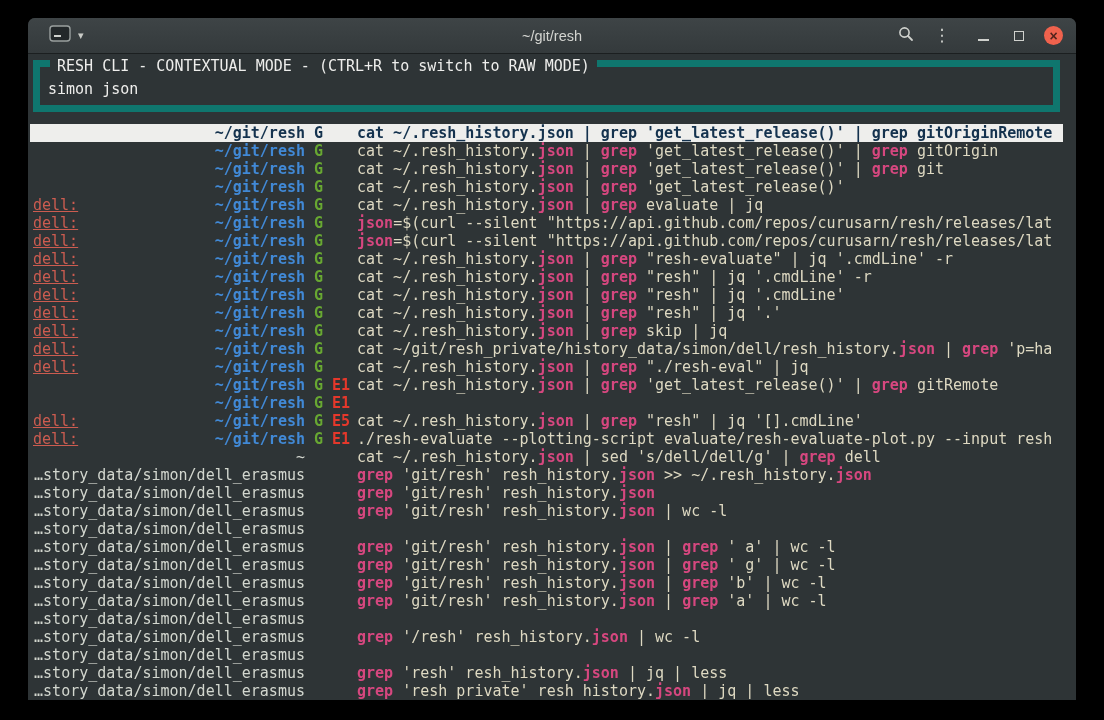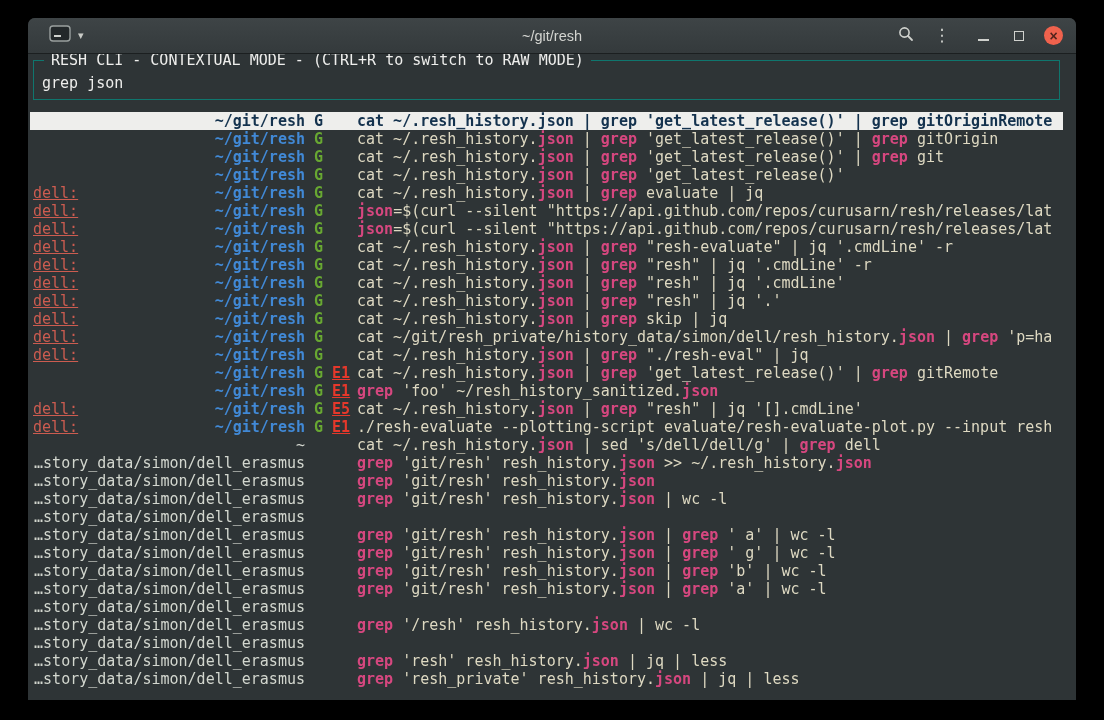--- a/index.html
+++ b/index.html
@@ -29,36 +29,36 @@
                background:var(--close-button,#f0624d);
                display:flex; align-items:center; justify-content:center;
                color:#53241c; font-size:14px; font-weight:bold; line-height:1;
                margin:0 13px 0 12px; }
   .gap-s { width:10px; } .gap-m { width:15px; }
 
   
   .terminal { padding:4px 16px 0 5px; height:645px; overflow:hidden;
               font-size:15px; }
 
-  .prompt-box { position:relative; border:1px solid #0f766e;
+  .prompt-box { position:relative; border:7px solid #0f766e;
                 margin:2px 0 12px 0; padding:13px 8px 7px; }
   .prompt-box .legend { position:absolute; top:-10px; left:10px;
                         background:var(--terminal-bg,#2e3436); padding:0 7px;
                         color:#eeeeec; white-space:pre; }
   .query { color:#eeeeec; white-space:pre; min-height:18px; line-height:18px; }
 
   .rows { }
   .row { display:flex; height:18px; line-height:18px; white-space:pre; overflow:hidden; }
   .row .left { width:272px; flex:0 0 272px; display:flex; justify-content:space-between; overflow:hidden; }
   .row .host { color:var(--host,#cc5c50);text-decoration:underline; }
   .row .dir.git { color:var(--dir-git,#4189d6); font-weight:bold; }
   .row .dir.plain { color:#d3d7cf; }
   .row .flags { width:52px; flex:0 0 52px; padding-left:9px; }
   .flag-g { color:var(--flag-git,#68a832); font-weight:bold; }
-  .flag-e { color:var(--flag-err,#e5382b); font-weight:bold;text-decoration:underline; }
+  .flag-e { color:var(--flag-err,#e5382b); font-weight:bold; }
   .row .cmd { flex:1; overflow:hidden; color:var(--command,#ded9c2); }
   .match { color:var(--match,#d6477f); font-weight:bold; }
 
   .row.selected { background:var(--selection-bg,#eeeeec); margin:0 -3px 0 -3px; padding:0 3px; }
   .row.selected span { color:var(--selection-fg,#15334f) !important; font-weight:bold; }
 </style>
 </head>
 <body>
 
 <div class="window">
@@ -100,21 +100,21 @@
       <div class="close-btn">
         <span>×</span>
       </div>
     </div>
   </div>
 
   <div class="terminal">
 
     <div class="prompt-box">
       <span class="legend">RESH CLI - CONTEXTUAL MODE - (CTRL+R to switch to RAW MODE)</span>
-      <div class="query">grep json</div>
+      <div class="query">simon json</div>
     </div>
 
     <div class="rows">
         <div class="row selected">
     <span class="left"><span class="host"></span><span class="dir git">~/git/resh</span></span>
     <span class="flags"><span class="flag-g">G</span></span>
     <span class="cmd">cat ~/.resh_history.<span class="match">json</span> | <span class="match">grep</span> 'get_latest_release()' | <span class="match">grep</span> gitOriginRemote</span>
   </div>
         <div class="row">
     <span class="left"><span class="host"></span><span class="dir git">~/git/resh</span></span>
@@ -182,21 +182,20 @@
     <span class="cmd">cat ~/.resh_history.<span class="match">json</span> | <span class="match">grep</span> "./resh-eval" | jq</span>
   </div>
         <div class="row">
     <span class="left"><span class="host"></span><span class="dir git">~/git/resh</span></span>
     <span class="flags"><span class="flag-g">G</span> <span class="flag-e">E1</span></span>
     <span class="cmd">cat ~/.resh_history.<span class="match">json</span> | <span class="match">grep</span> 'get_latest_release()' | <span class="match">grep</span> gitRemote</span>
   </div>
         <div class="row">
     <span class="left"><span class="host"></span><span class="dir git">~/git/resh</span></span>
     <span class="flags"><span class="flag-g">G</span> <span class="flag-e">E1</span></span>
-    <span class="cmd"><span class="match">grep</span> 'foo' ~/resh_history_sanitized.<span class="match">json</span></span>
   </div>
         <div class="row">
     <span class="left"><span class="host">dell:</span><span class="dir git">~/git/resh</span></span>
     <span class="flags"><span class="flag-g">G</span> <span class="flag-e">E5</span></span>
     <span class="cmd">cat ~/.resh_history.<span class="match">json</span> | <span class="match">grep</span> "resh" | jq '[].cmdLine'</span>
   </div>
         <div class="row">
     <span class="left"><span class="host">dell:</span><span class="dir git">~/git/resh</span></span>
     <span class="flags"><span class="flag-g">G</span> <span class="flag-e">E1</span></span>
     <span class="cmd">./resh-evaluate --plotting-script evaluate/resh-evaluate-plot.py --input resh</span>

